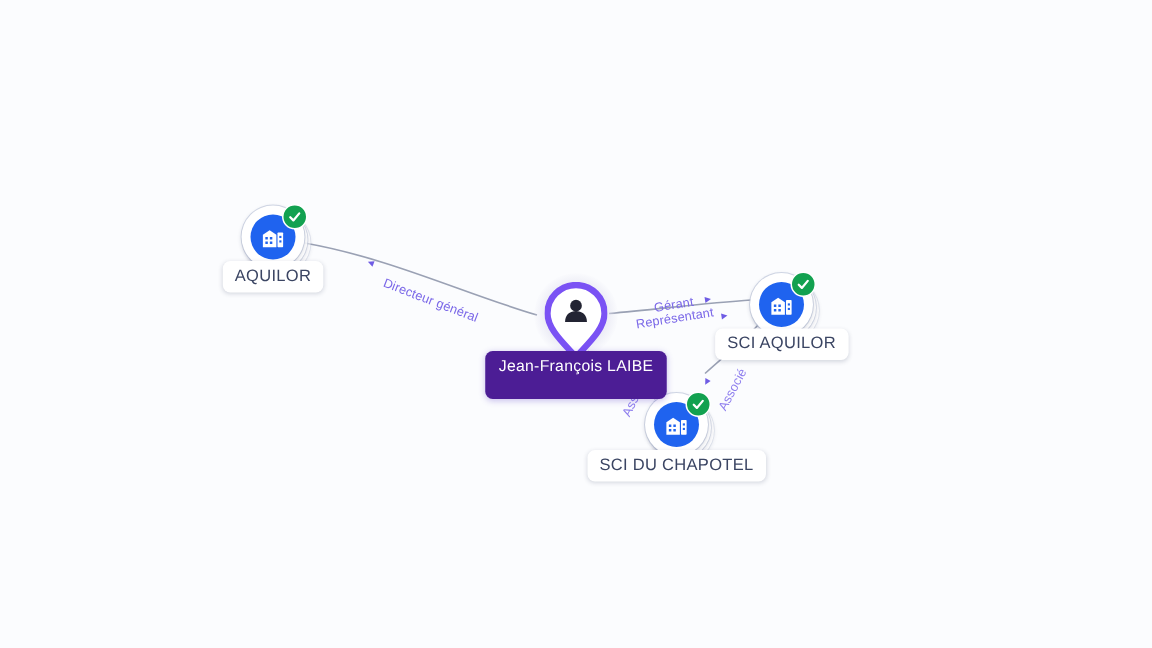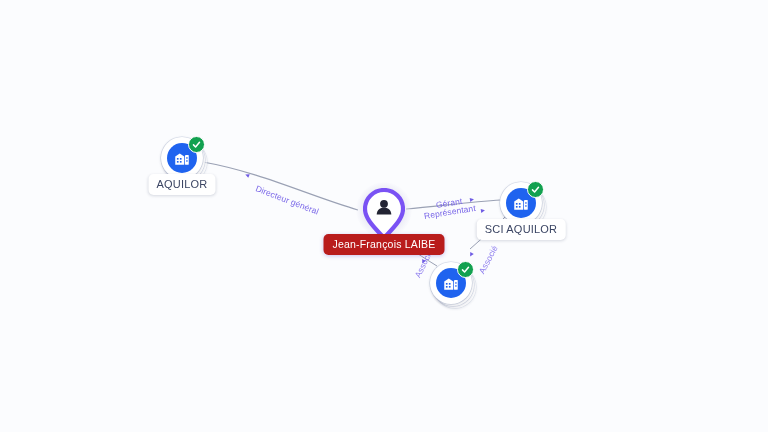--- a/index.html
+++ b/index.html
@@ -111,25 +111,25 @@
     border-radius: 5px;
     letter-spacing: .2px;
   }
   .node-label.company {
     background: #ffffff;
     color: #3b4563;
     box-shadow: 0 1px 3px rgba(30,40,80,.17);
     text-align: right;
   }
   .node-label.person {
-    background: #b91c1c;
+    background: #4c1d95;
     color: #ffffff;
     box-shadow: 0 1px 4px rgba(90,60,200,.30);
     font-size: 10.5px;
-    padding: 3px 9px 4px;
+    padding: 3px 9px 15px;
   }
 
   
   .edge-label {
     position: absolute;
     white-space: nowrap;
     font-size: 8.5px;
     color: #7b68e8;
     letter-spacing: .1px;
     transform-origin: 0 50%;
@@ -243,20 +243,21 @@
           <rect x="17.6" y="15" width="1.9" height="1.9" fill="#1f63ef"></rect>
         </svg>
       </div>
       <div class="verified-badge">
         <svg width="9" height="9" viewBox="0 0 24 24" fill="none" stroke="#ffffff" stroke-width="4" stroke-linecap="round" stroke-linejoin="round">
           <polyline points="4,13 9.5,18.5 20,6"></polyline>
         </svg>
       </div>
     </div>
   </div>
+  <div class="node-label company" style="left:451px; top:300px;">SCI DU CHAPOTEL</div>
 
   <div class="node" style="left:384px; top:212px;">
     <div class="pin-halo"></div>
     <div class="pin-shape">
       <svg width="42" height="52" viewBox="0 0 42 52">
         <path d="M21 2 C10.5 2 2 10.5 2 21 C2 31.5 13 41 21 50 C29 41 40 31.5 40 21 C40 10.5 31.5 2 21 2 Z" fill="#ffffff" stroke="#7a52f4" stroke-width="4.2"></path>
         <g transform="translate(21,20)">
           <circle cx="0" cy="-4.2" r="3.9" fill="#232433"></circle>
           <path d="M -7.3 6.6 C -7.3 1.6 -3.6 -0.6 0 -0.6 C 3.6 -0.6 7.3 1.6 7.3 6.6 Z" fill="#232433"></path>
         </g>

